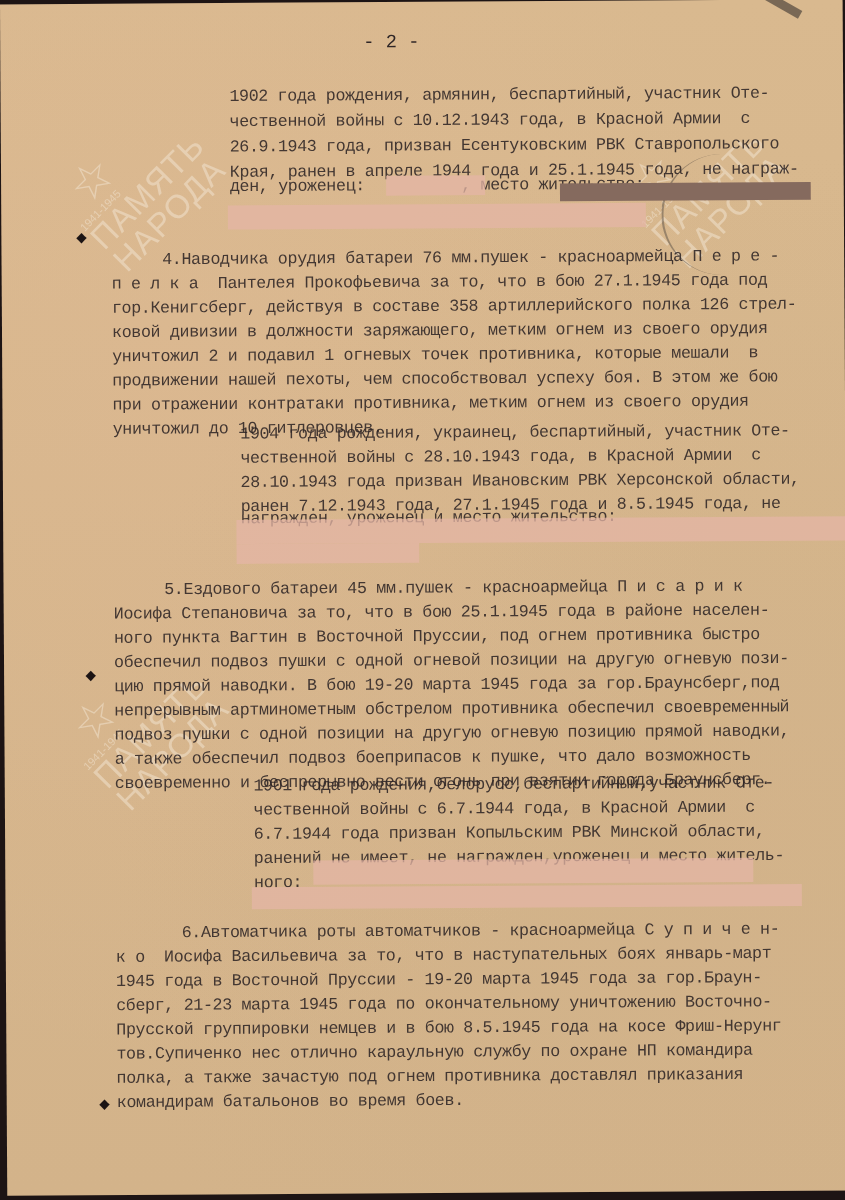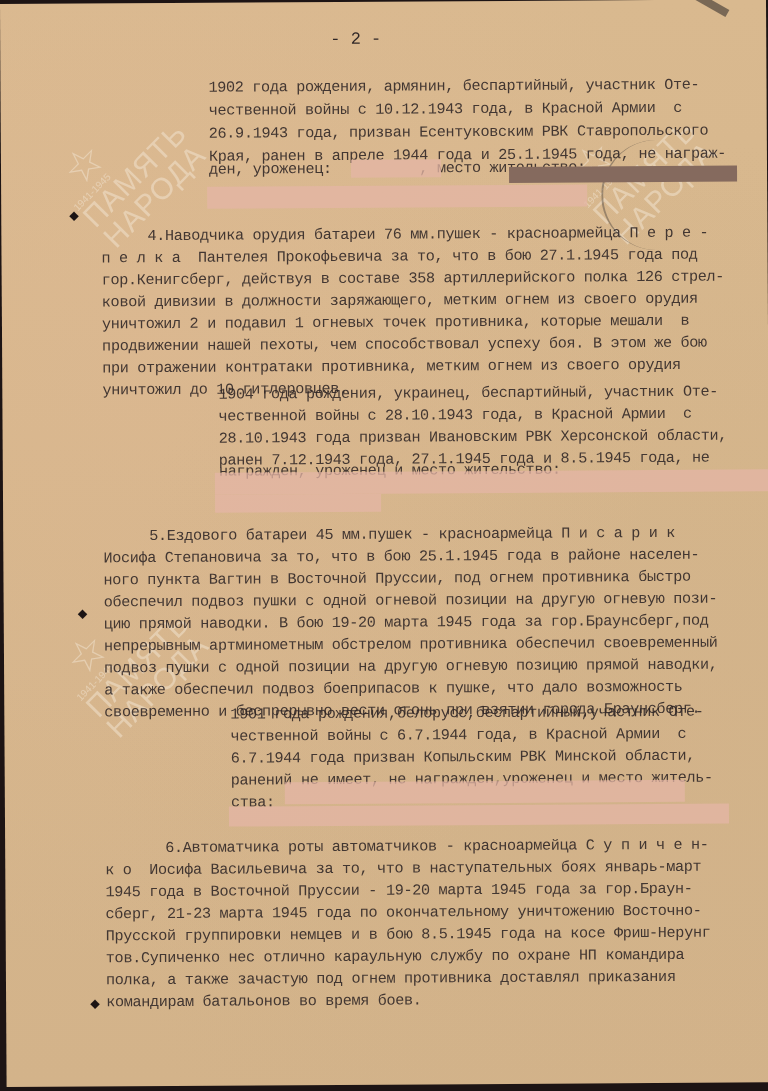--- a/index.html
+++ b/index.html
@@ -106,21 +106,21 @@
   <div class="line" style="left:100px;top:636px;">непрерывным артминометным обстрелом противника обеспечил своевременный</div>
   <div class="line" style="left:100px;top:658px;">подвоз пушки с одной позиции на другую огневую позицию прямой наводки,</div>
   <div class="line" style="left:100px;top:680px;">а также обеспечил подвоз боеприпасов к пушке, что дало возможность</div>
   <div class="line" style="left:100px;top:702px;">своевременно и беспрерывно вести огонь при взятии города Браунсберг.</div>
   <div class="mark" style="left:74px;top:600px;">◆</div>
 
   <div class="line" style="left:226px;top:705px;">1901 года рождения,белорусс,беспартийный,участник Оте-</div>
   <div class="line" style="left:226px;top:727px;">чественной войны с 6.7.1944 года, в Красной Армии  с</div>
   <div class="line" style="left:226px;top:749px;">6.7.1944 года призван Копыльским РВК Минской области,</div>
   <div class="line" style="left:226px;top:771px;">ранений не имеет, не награжден,уроженец и место житель-</div>
-  <div class="line" style="left:226px;top:793px;">ства:</div>
+  <div class="line" style="left:226px;top:793px;">ного:</div>
   <div class="redact-light" style="left:280px;top:780px;width:400px;height:22px;"></div>
   <div class="redact-light" style="left:224px;top:804px;width:500px;height:20px;"></div>
 
   <div class="line" style="left:160px;top:838px;">6.Автоматчика роты автоматчиков - красноармейца С у п и ч е н-</div>
   <div class="line" style="left:100px;top:860px;">к о  Иосифа Васильевича за то, что в наступательных боях январь-март</div>
   <div class="line" style="left:100px;top:882px;">1945 года в Восточной Пруссии - 19-20 марта 1945 года за гор.Браун-</div>
   <div class="line" style="left:100px;top:904px;">сберг, 21-23 марта 1945 года по окончательному уничтожению Восточно-</div>
   <div class="line" style="left:100px;top:926px;">Прусской группировки немцев и в бою 8.5.1945 года на косе Фриш-Нерунг</div>
   <div class="line" style="left:100px;top:948px;">тов.Супиченко нес отлично караульную службу по охране НП командира</div>
   <div class="line" style="left:100px;top:970px;">полка, а также зачастую под огнем противника доставлял приказания</div>

